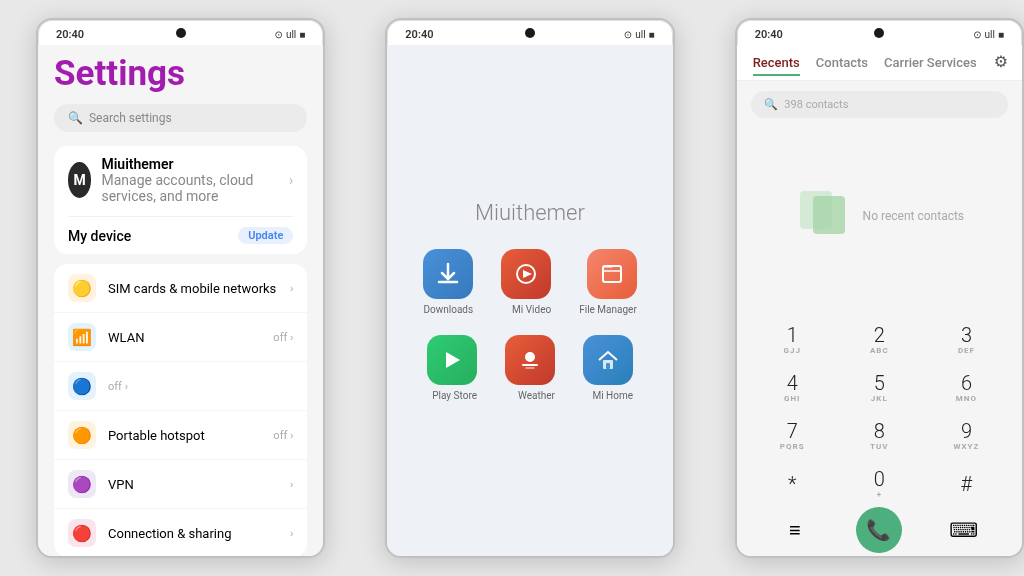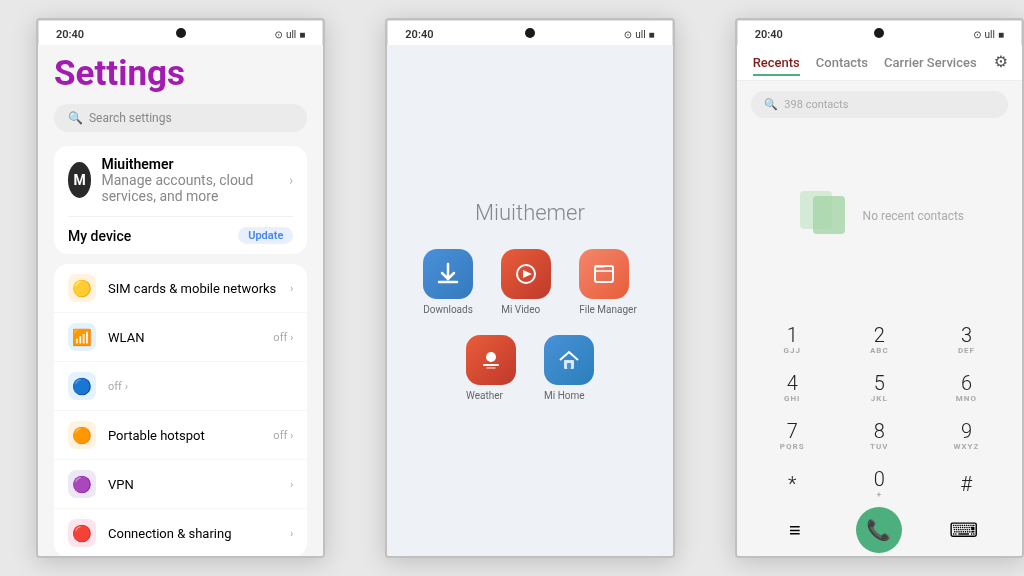--- a/index.html
+++ b/index.html
@@ -13,21 +13,21 @@
       gap: 24px;
       font-family: -apple-system, BlinkMacSystemFont, 'Segoe UI', Roboto, sans-serif;
       overflow: hidden;
     }
 
     
     .phone {
       width: 295px;
       height: 540px;
       background: #fff;
-      border-radius: 4px;
+      border-radius: 16px;
       border: 2px solid #c0c0c0;
       box-shadow: 0 4px 24px rgba(0,0,0,0.18), inset 0 0 0 1px #e0e0e0;
       overflow: hidden;
       position: relative;
       display: flex;
       flex-direction: column;
       margin-left: 36px;
     }
 
     
@@ -151,21 +151,21 @@
       gap: 20px;
       align-items: center;
     }
     .app-row {
       display: flex;
       gap: 28px;
     }
     .app-item {
       display: flex;
       flex-direction: column;
-      align-items: flex-start;
+      align-items: flex-end;
       gap: 5px;
     }
     .app-icon-wrap {
       width: 50px; height: 50px;
       border-radius: 14px;
       display: flex; align-items: center; justify-content: center;
       font-size: 22px;
       overflow: hidden;
     }
     .app-label { font-size: 10px; color: #666; text-align: center; }
@@ -444,20 +444,28 @@
                 <rect x="5" y="6" width="18" height="16" rx="2" fill="none" stroke="#fff" stroke-width="2"></rect>
                 <path d="M5 11h18" stroke="#fff" stroke-width="1.5"></path>
                 <path d="M5 8l4-2h4l2 2" fill="#fff" opacity="0.5"></path>
               </svg>
           </div>
           <span class="app-label">File Manager</span>
         </div>
       </div>
       <div class="app-row">
         <div class="app-item">
+          <div class="app-icon-wrap icon-play">
+            <svg width="28" height="28" viewBox="0 0 28 28">
+                <polygon points="8,6 22,14 8,22" fill="#fff"></polygon>
+              </svg>
+          </div>
+          <span class="app-label">Play Store</span>
+        </div>
+        <div class="app-item">
           <div class="app-icon-wrap icon-weather">
             <svg width="28" height="28" viewBox="0 0 28 28">
                 <circle cx="14" cy="11" r="5" fill="#fff"></circle>
                 <path d="M7 19h14" stroke="#fff" stroke-width="2" stroke-linecap="round"></path>
                 <path d="M10 22h8" stroke="#fff" stroke-width="1.5" stroke-linecap="round" opacity="0.6"></path>
               </svg>
           </div>
           <span class="app-label">Weather</span>
         </div>
         <div class="app-item">

